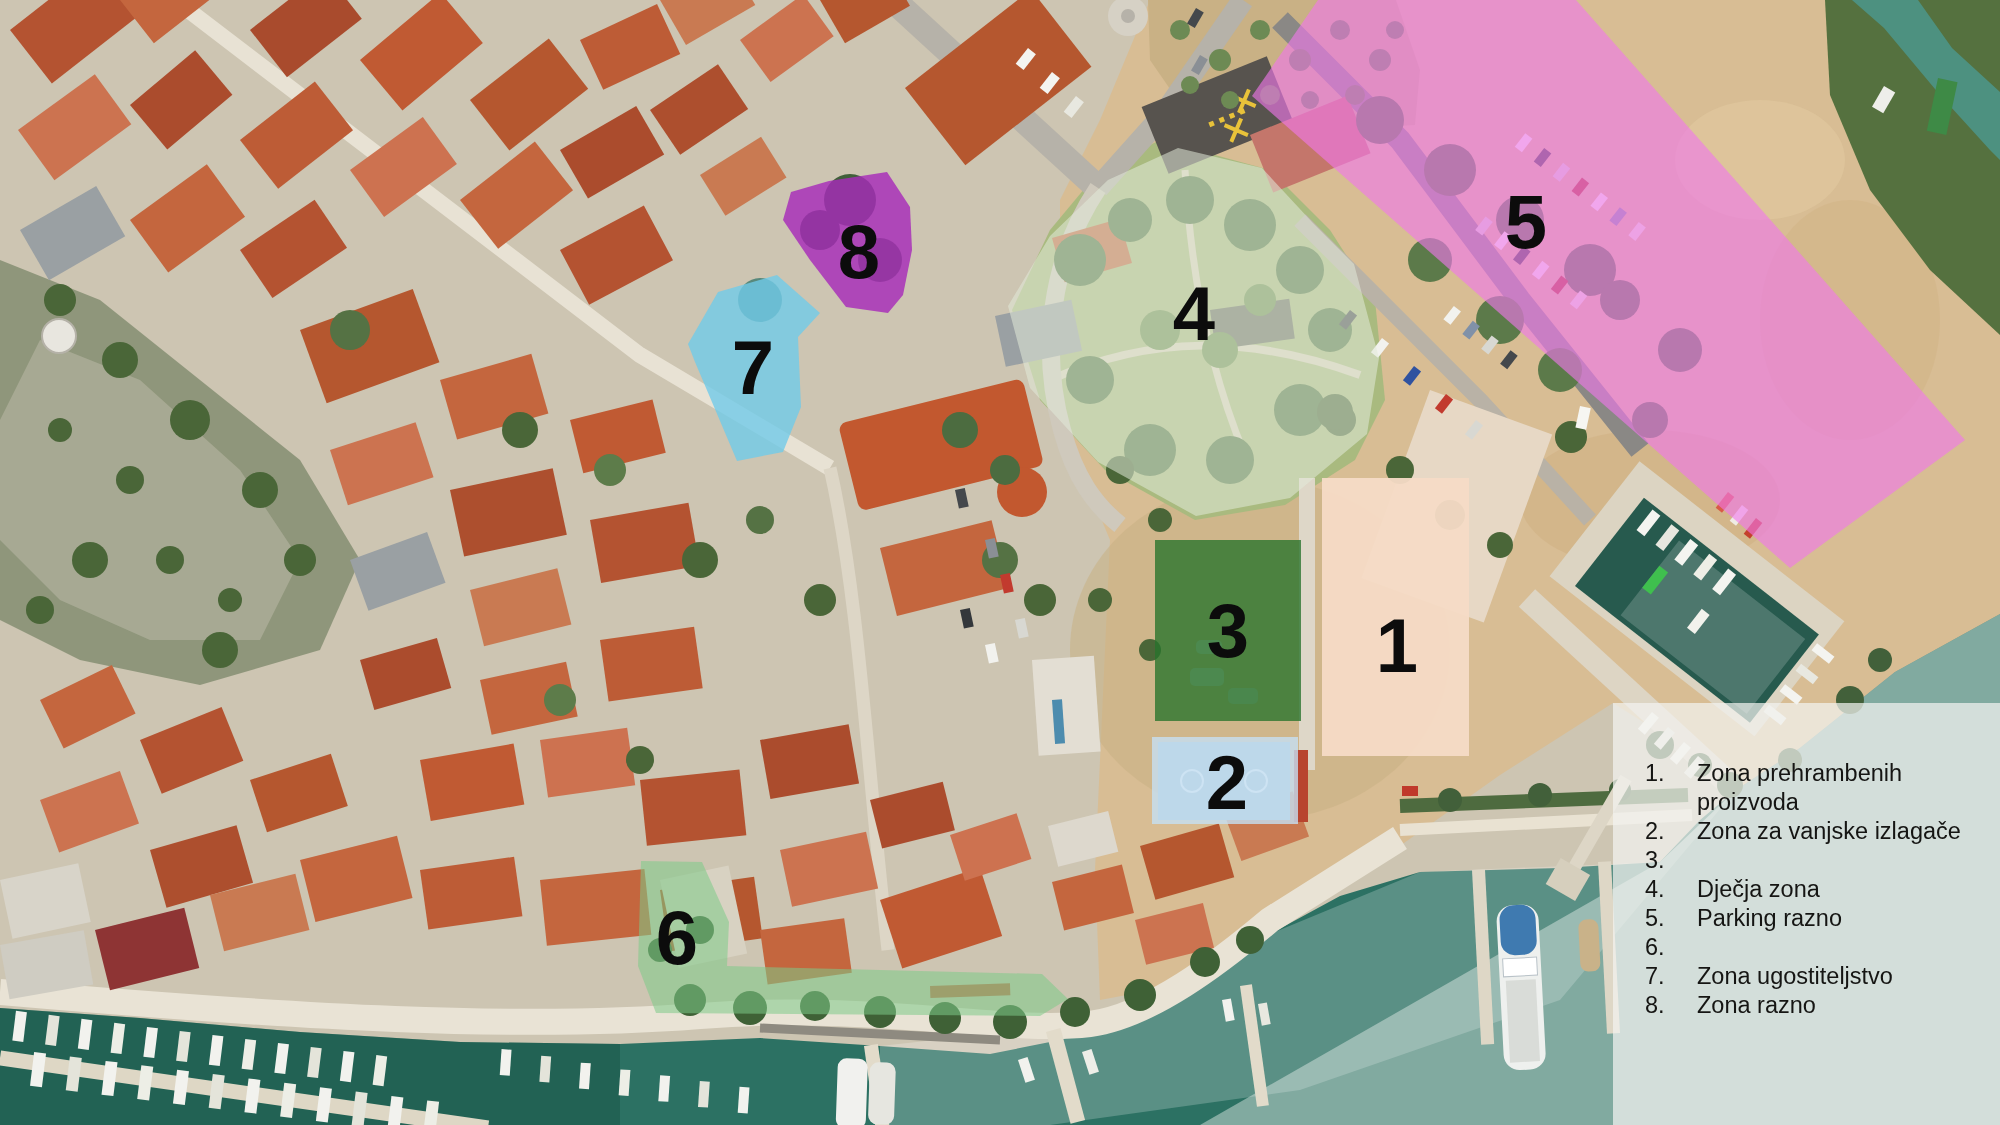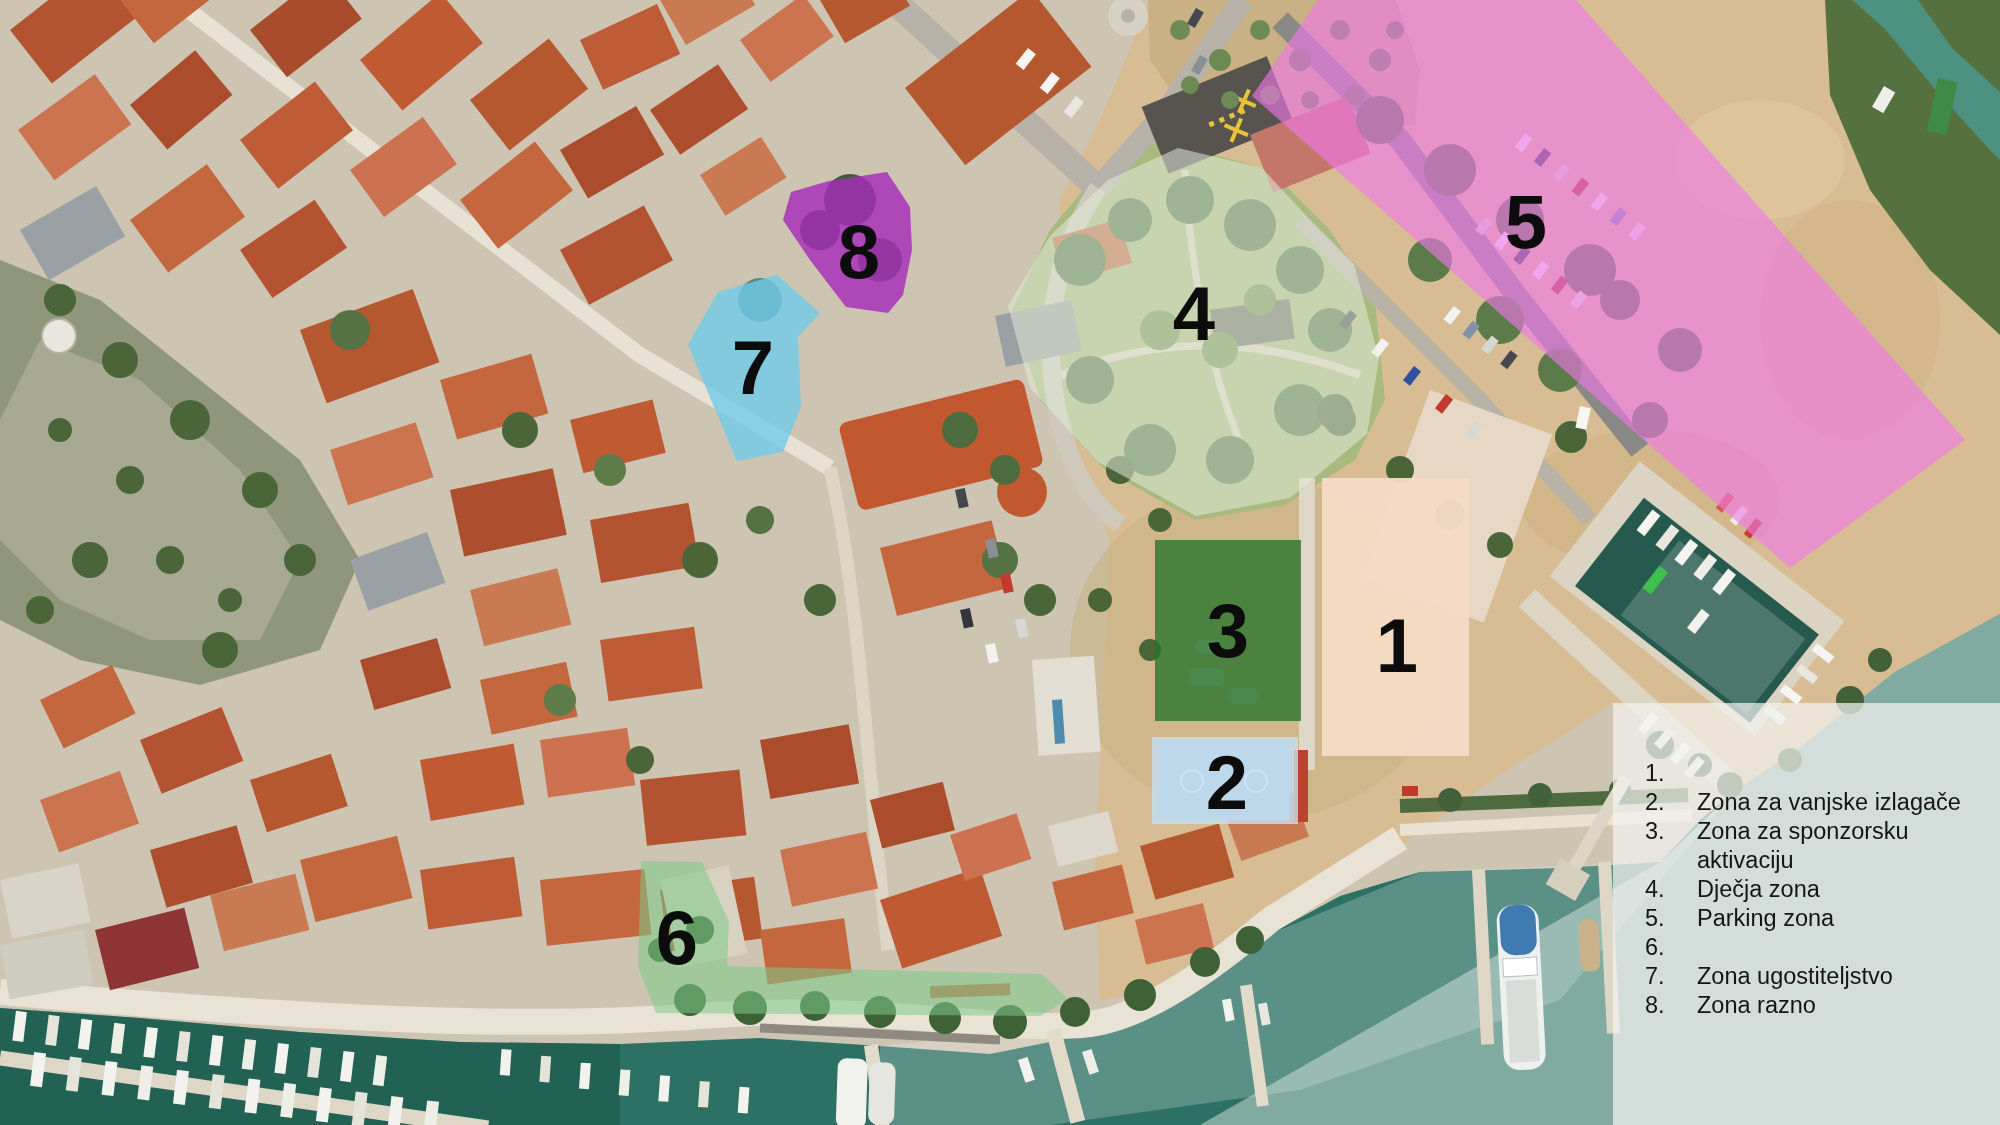--- a/index.html
+++ b/index.html
@@ -425,36 +425,36 @@
 <div class="zone-num" style="left:1193px;top:314px">4</div>
 <div class="zone-num" style="left:1525px;top:222px">5</div>
 <div class="zone-num" style="left:676px;top:938px">6</div>
 <div class="zone-num" style="left:752px;top:368px">7</div>
 <div class="zone-num" style="left:858px;top:252px">8</div>
 
 <div class="legend">
   <ol>
     <li>
       <span class="num">1.</span>
+      <span class="lbl">Zona prehrambenih proizvoda</span>
     </li>
     <li>
       <span class="num">2.</span>
       <span class="lbl">Zona za vanjske izlagače</span>
     </li>
     <li>
       <span class="num">3.</span>
-      <span class="lbl">Zona za sponzorsku aktivaciju</span>
     </li>
     <li>
       <span class="num">4.</span>
       <span class="lbl">Dječja zona</span>
     </li>
     <li>
       <span class="num">5.</span>
-      <span class="lbl">Parking zona</span>
+      <span class="lbl">Parking razno</span>
     </li>
     <li>
       <span class="num">6.</span>
     </li>
     <li>
       <span class="num">7.</span>
       <span class="lbl">Zona ugostiteljstvo</span>
     </li>
     <li>
       <span class="num">8.</span>

